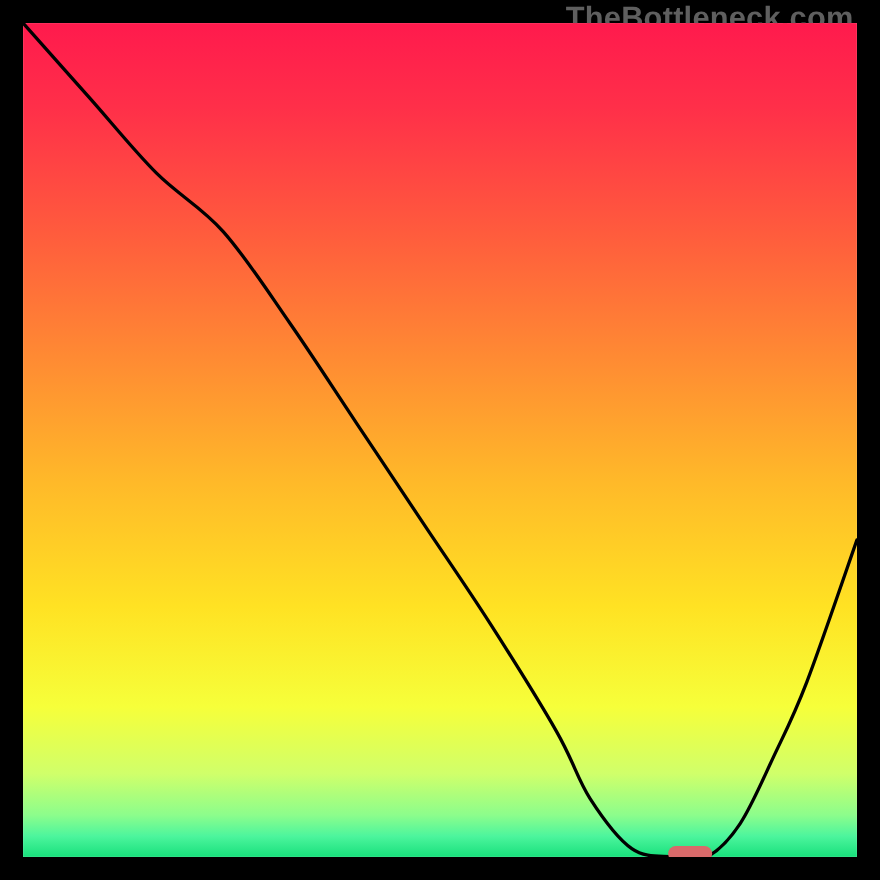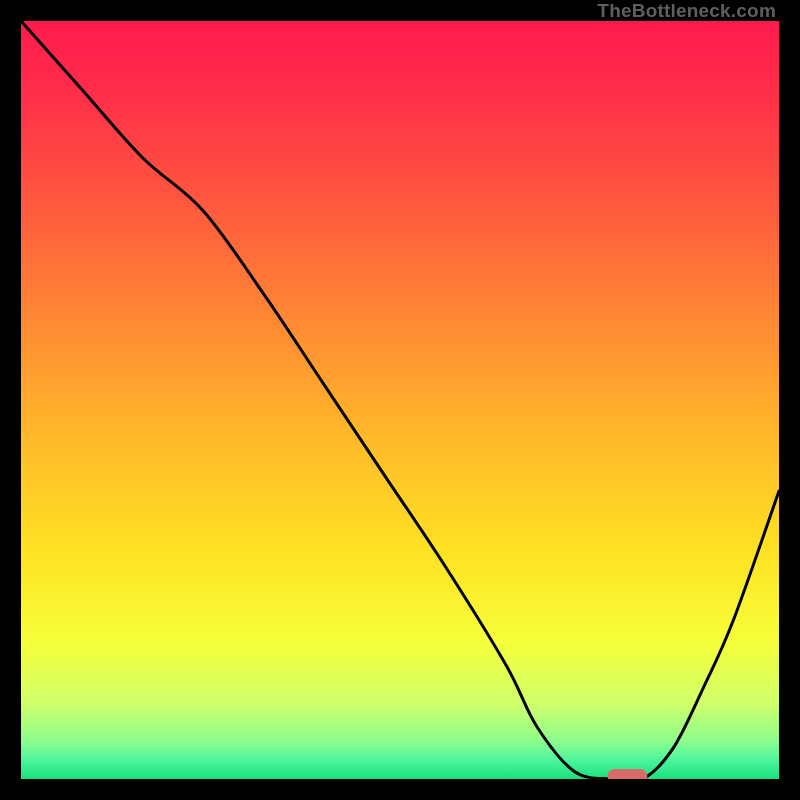--- a/index.html
+++ b/index.html
@@ -17,21 +17,21 @@
     width: 800px;
     height: 800px;
     box-sizing: border-box;
     border: 21px solid #000000;
   }
   .watermark {
     position: absolute;
     top: 0px;
     right: 24px;
     font-family: Arial, Helvetica, sans-serif;
-    font-size: 19px;
+    font-size: 28px;
     font-weight: bold;
     color: #5f5f5f;
     letter-spacing: 0.2px;
   }
   .plot-area {
     position: absolute;
     left: 21px;
     top: 21px;
     width: 758px;
     height: 758px;

